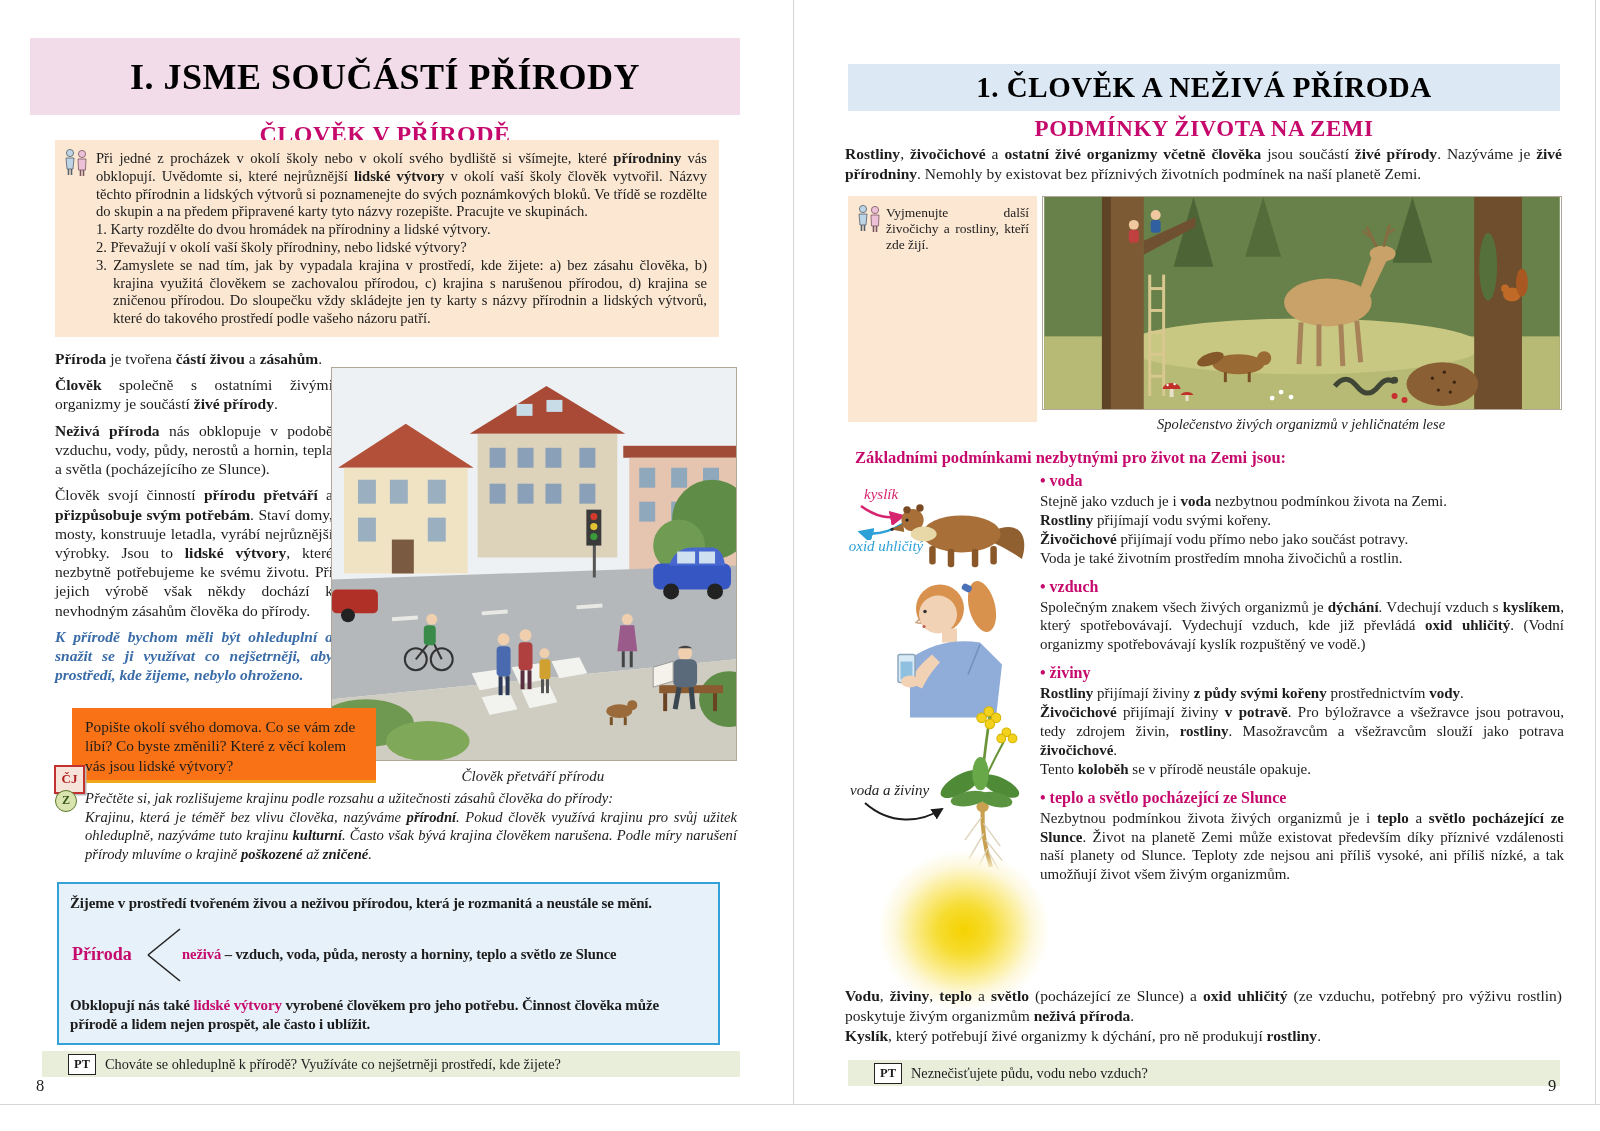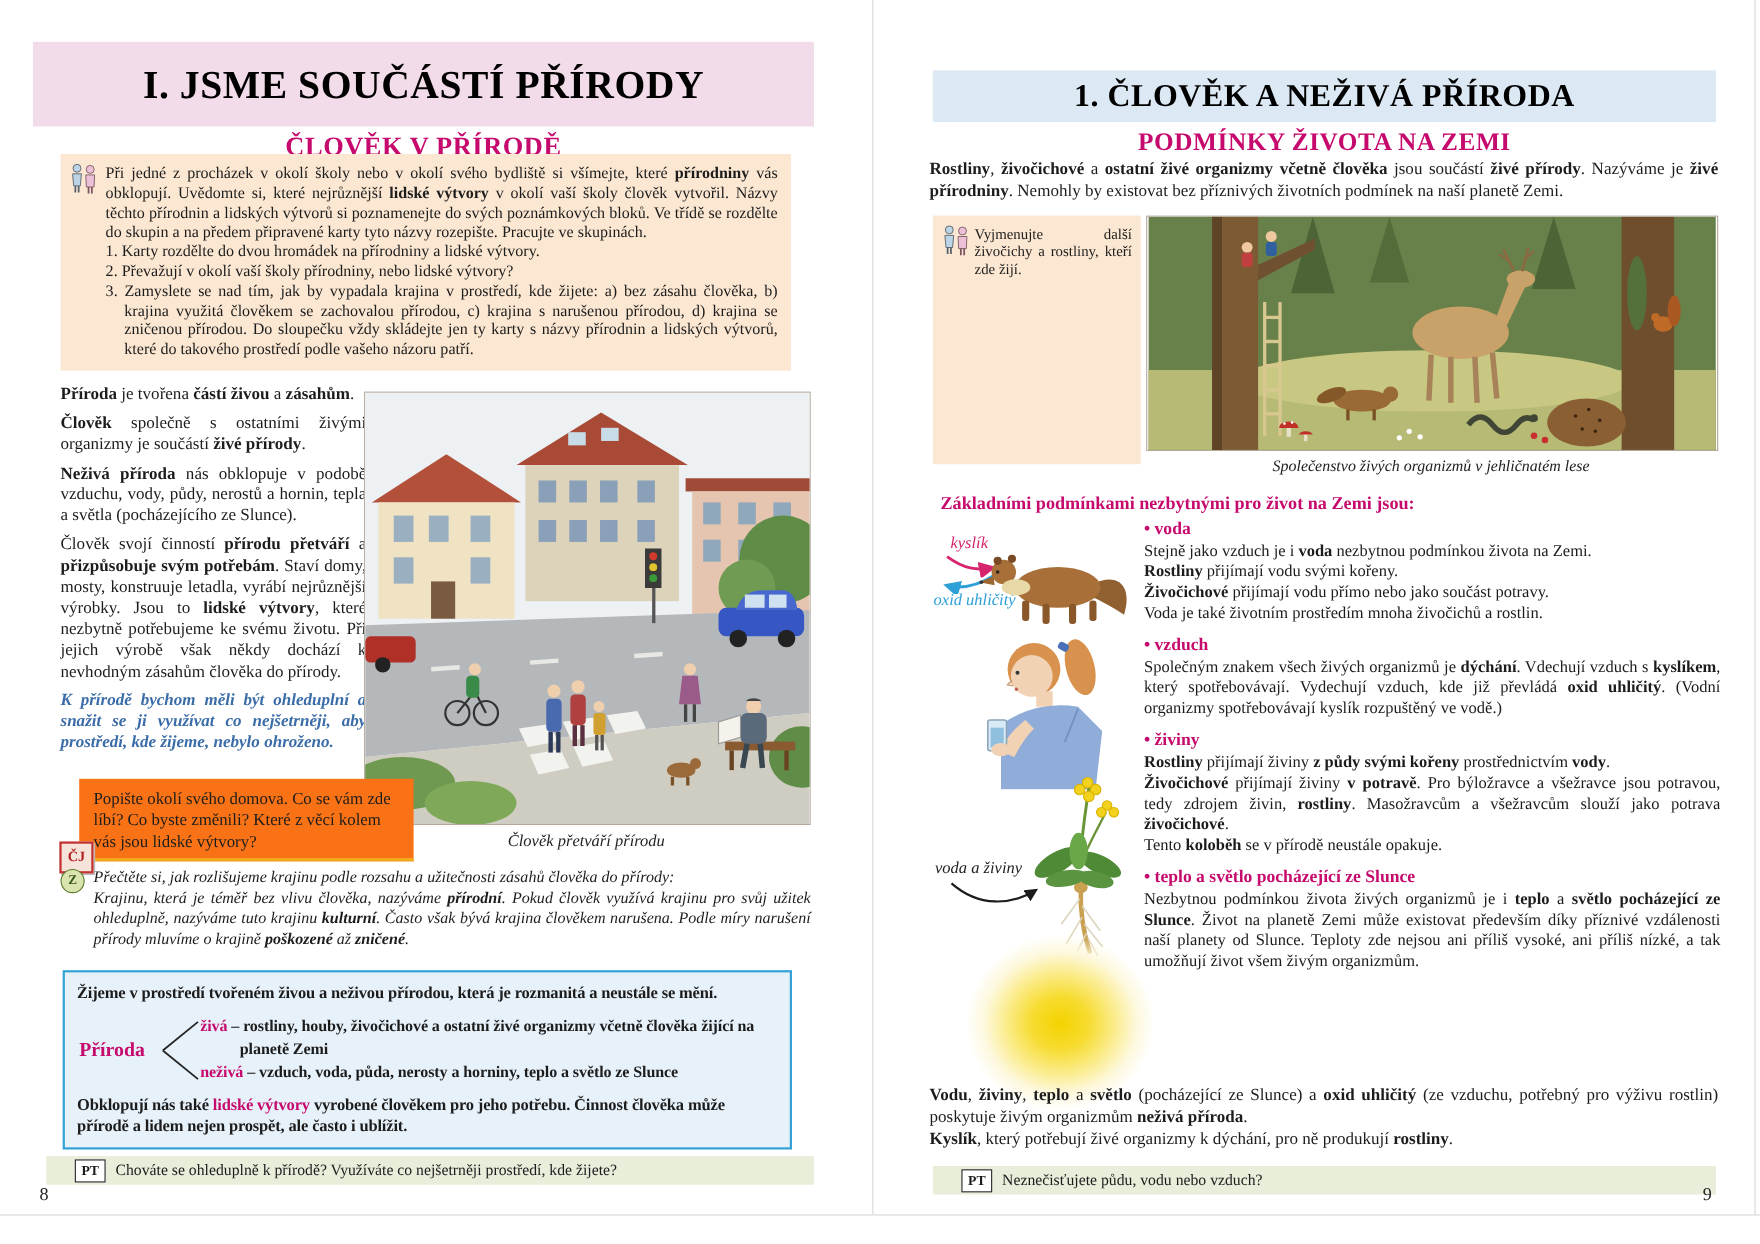--- a/index.html
+++ b/index.html
@@ -29,21 +29,21 @@
   .lp-banner{left:30px;top:38px;width:710px;height:77px;background:#f3dce9;}
   .lp-banner h1{font-size:36px;}
   .lp-sec{left:30px;top:121px;width:710px;font-size:24px;}
   .lp-act{left:55px;top:140px;width:664px;min-height:196px;padding:10px 12px 9px 41px;
     font-size:14.6px;line-height:1.22;}
   .lp-act p{margin:0;}
   .lp-act .li{padding-left:17px;text-indent:-17px;}
   .main-col{position:absolute;left:55px;top:349px;width:278px;font-size:15.5px;line-height:1.24;}
   .main-col p{margin:0 0 7px 0;}
   .eco{color:#3a6ca8;font-weight:bold;font-style:italic;}
-  .city-fig{position:absolute;left:331px;top:356px;width:404px;}
+  .city-fig{position:absolute;left:331px;top:367px;width:404px;}
   .city-fig figcaption{text-align:center;font-style:italic;font-size:15px;margin-top:7px;color:#222;}
   .cj-box{position:absolute;left:72px;top:708px;width:304px;background:#f97316;
     padding:9px 9px 5px 13px;box-sizing:border-box;border-bottom:3px solid #f2a81c;
     font-size:15.3px;line-height:1.26;}
   .cj-box p{margin:0;}
   .cj-badge{position:absolute;left:-18px;bottom:-14px;width:27px;height:25px;display:flex;
     align-items:center;justify-content:center;border:2px solid #c23030;background:#f6e3da;
     color:#b02020;font-weight:bold;font-size:13px;box-shadow:1.5px 1.5px 0 #b9b9b9;}
   .z-note{position:absolute;left:55px;top:789px;width:682px;display:flex;gap:8px;
     font-style:italic;font-size:14.6px;line-height:1.28;}
@@ -256,21 +256,20 @@
 
     <div class="sum-box">
       <p class="b">Žijeme v prostředí tvořeném živou a neživou přírodou, která je rozmanitá a neustále se mění.</p>
       <div class="diagram">
         <span class="root">Příroda</span>
         <svg class="brace" width="36" height="76" viewBox="0 0 36 76">
           <line x1="2" y1="38" x2="34" y2="12" stroke="#222" stroke-width="1.6"></line>
           <line x1="2" y1="38" x2="34" y2="64" stroke="#222" stroke-width="1.6"></line>
         </svg>
         <div class="branches">
-          <p class="hang"><span class="sg-m">živá</span><span> – rostliny, houby, živočichové a ostatní živé organizmy včetně člověka žijící na planetě Zemi</span></p>
           <p><span class="sg-m">neživá</span><span> – vzduch, voda, půda, nerosty a horniny, teplo a světlo ze Slunce</span></p>
         </div>
       </div>
       <p class="b"><span>Obklopují nás také </span><span class="sg-m">lidské výtvory</span><span> vyrobené člověkem pro jeho potřebu. Činnost člověka může přírodě a lidem nejen prospět, ale často i ublížit.</span></p>
     </div>
 
     <div class="pt-strip lp-pt">
       <span class="pt-badge">PT</span>
       <span>Chováte se ohleduplně k přírodě? Využíváte co nejšetrněji prostředí, kde žijete?</span>
     </div>

